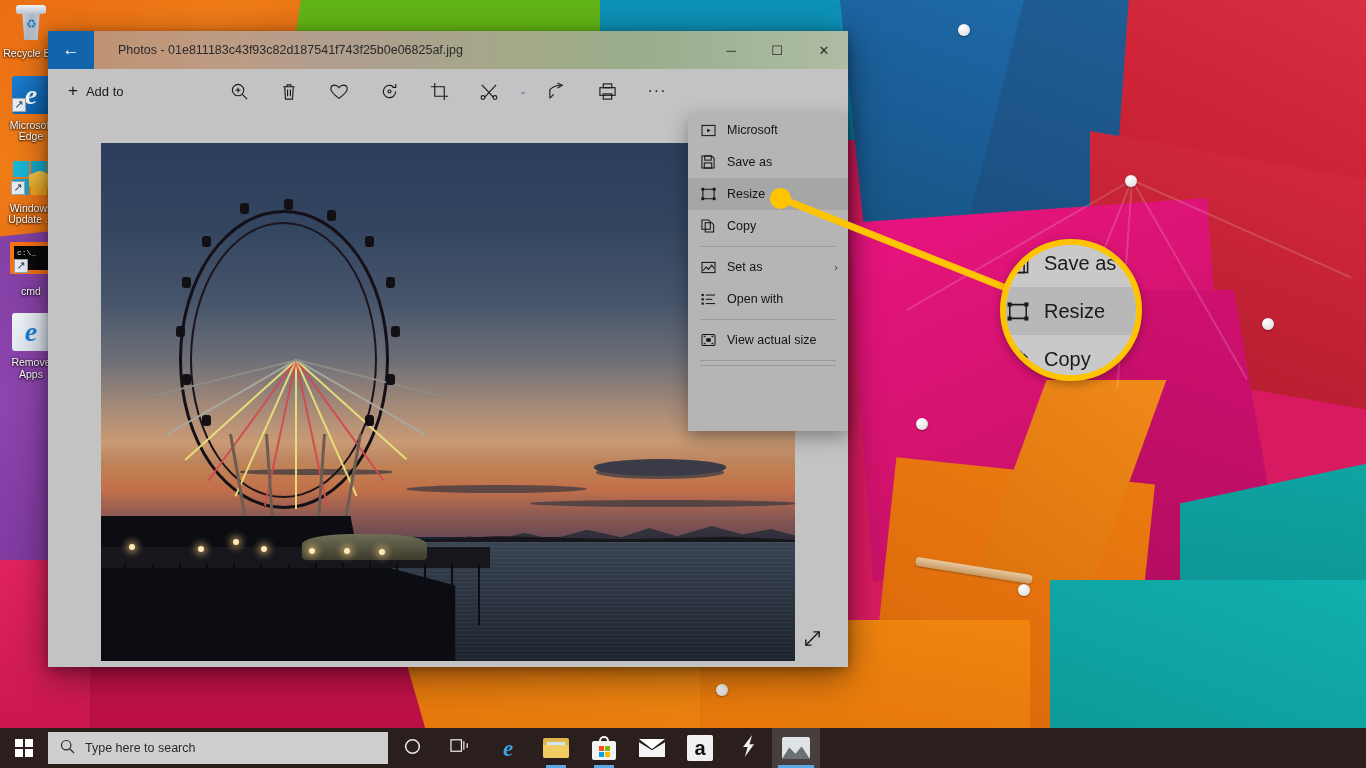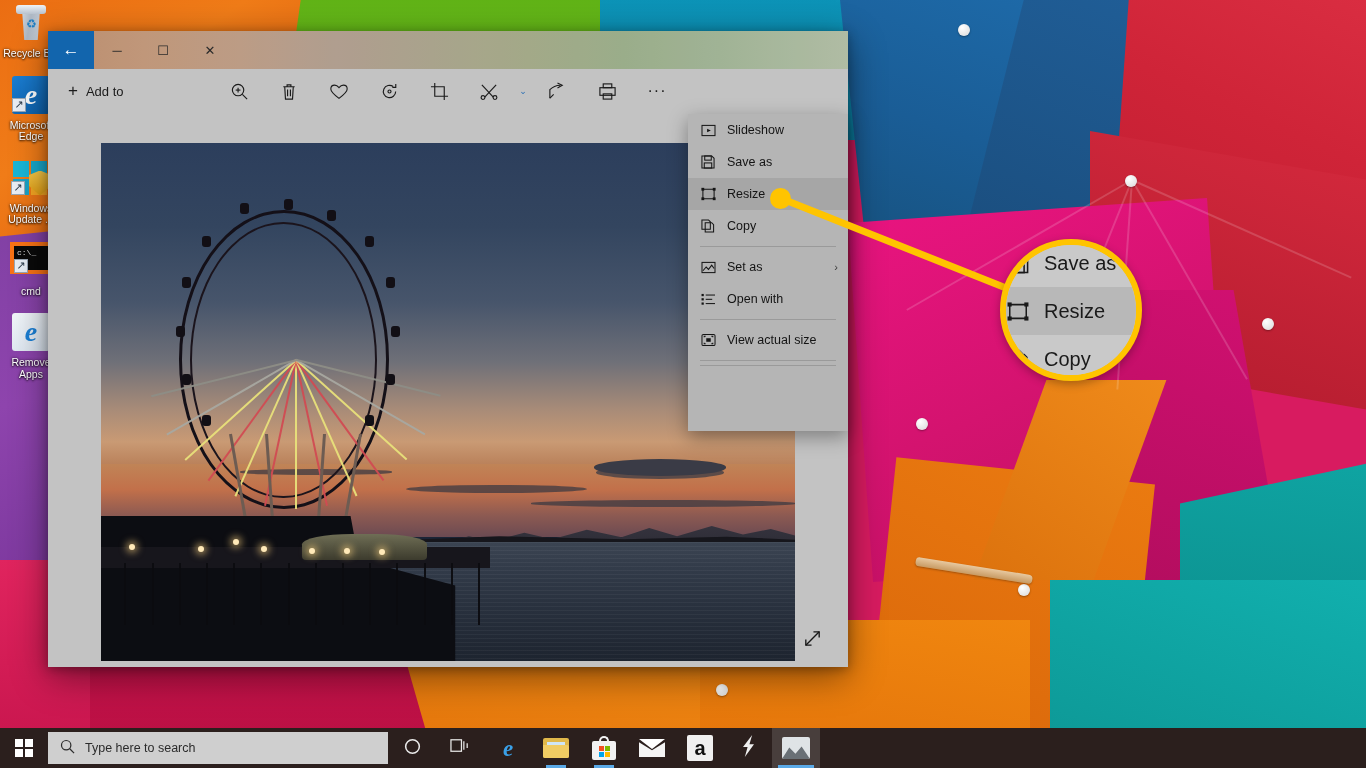--- a/index.html
+++ b/index.html
@@ -545,20 +545,21 @@
         </div>
     </div>
     <div class="lbl">Remove Apps</div>
   </div>
 </div>
 
 <div id="photos-window">
 
   <div id="title-bar">
     <div id="back-button">←</div>
+    <div id="window-title">Photos - 01e811183c43f93c82d187541f743f25b0e06825af.jpg</div>
     <div class="win-ctrl">─</div>
     <div class="win-ctrl">☐</div>
     <div class="win-ctrl close">✕</div>
   </div>
 
   <div id="toolbar">
     <div id="add-to-button">
       <span style="font-size:17px;font-weight:300;">+</span>
       <span>Add to</span>
     </div>
@@ -713,21 +714,21 @@
 
 <div id="context-menu">
 
   <div class="cm-item">
     <span class="ci">
       <svg width="15" height="13" viewBox="0 0 16 14" fill="none" stroke="currentColor" stroke-width="1.1">
         <rect x="1" y="1.5" width="14" height="11"></rect>
           <polygon points="6.5,5 10.5,7 6.5,9" fill="currentColor" stroke="none"></polygon>
       </svg>
     </span>
-    <span class="clabel">Slideshow</span>
+    <span class="clabel">Microsoft</span>
   </div>
 
   <div class="cm-item">
     <span class="ci">
       <svg width="14" height="14" viewBox="0 0 15 15" fill="none" stroke="currentColor" stroke-width="1.1">
         <path d="M1 1h10.5L14 3.5V14H1z"></path>
           <rect x="4" y="1" width="7" height="4.5"></rect>
         <rect x="3.5" y="8.5" width="8" height="5.5"></rect>
       </svg>
     </span>

